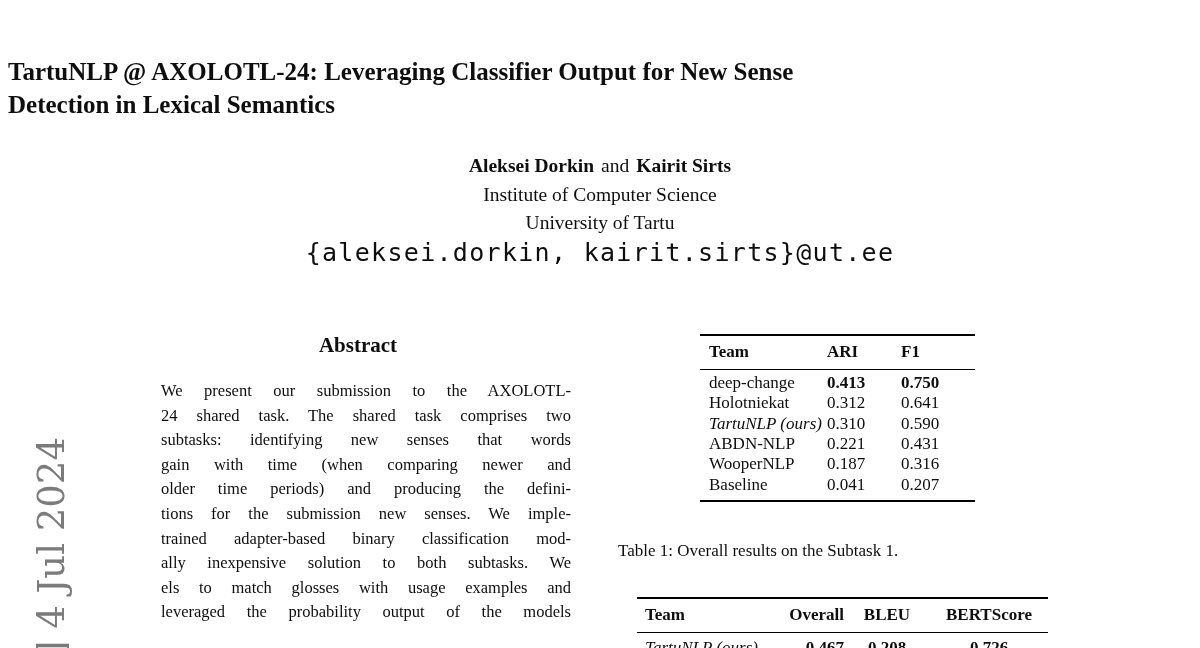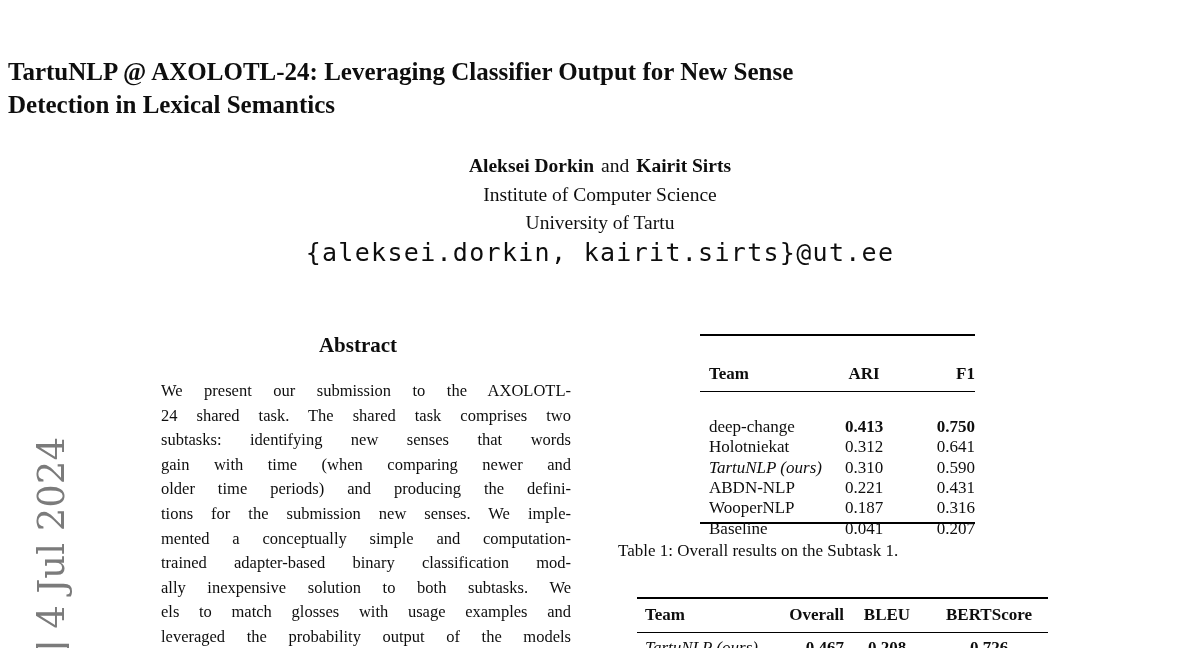--- a/index.html
+++ b/index.html
@@ -55,22 +55,22 @@
 
   
   .rule-thick { height: 2px; background: #000; }
   .rule-thin  { height: 1.2px; background: #000; }
 
   .table1 { position: absolute; left: 700px; top: 334px; width: 275px; font-size: 17px; }
   .t1-head { display: flex; align-items: baseline; padding: 6px 0 7px 0; font-weight: bold; }
   .t1-body { padding: 3px 0 5px 0; }
   .t1-row  { display: flex; align-items: baseline; height: 20.3px; }
   .c-team  { flex: 1; padding-left: 9px; }
-  .c-ari   { width: 74px; text-align: center; font-family: Liberation Serif, serif; }
-  .c-f1    { width: 74px; text-align: right; margin-top: 22px; }
+  .c-ari   { width: 74px; text-align: left; font-family: Liberation Serif, serif; }
+  .c-f1    { width: 74px; text-align: left; }
   .row-topbold .c-ari, .row-topbold .c-f1 { font-weight: bold; }
   .team-italic .c-team { font-style: italic; }
 
   .caption1 {
     position: absolute; left: 618px; top: 541px; width: 411px;
     font-size: 17px;
   }
 
   .table2 { position: absolute; left: 637px; top: 597px; width: 411px; font-size: 17px; }
   .t2-head { display: flex; align-items: baseline; padding: 6px 0 7px 0; font-weight: bold; }
@@ -106,21 +106,20 @@
 
   <div class="abstract-heading">Abstract</div>
 
   <div class="abstract-body">
     <span class="abs-line">We present our submission to the AXOLOTL-</span>
     <span class="abs-line">24 shared task. The shared task comprises two</span>
     <span class="abs-line">subtasks: identifying new senses that words</span>
     <span class="abs-line">gain with time (when comparing newer and</span>
     <span class="abs-line">older time periods) and producing the defini-</span>
     <span class="abs-line">tions for the submission new senses. We imple-</span>
-    <span class="abs-line">mented a conceptually simple and computation-</span>
     <span class="abs-line">trained adapter-based binary classification mod-</span>
     <span class="abs-line">ally inexpensive solution to both subtasks. We</span>
     <span class="abs-line">els to match glosses with usage examples and</span>
     <span class="abs-line">leveraged the probability output of the models</span>
   </div>
 
   <div class="table1">
     <div class="rule-thick"></div>
     <div class="t1-head">
       <span class="c-team">Team</span>

